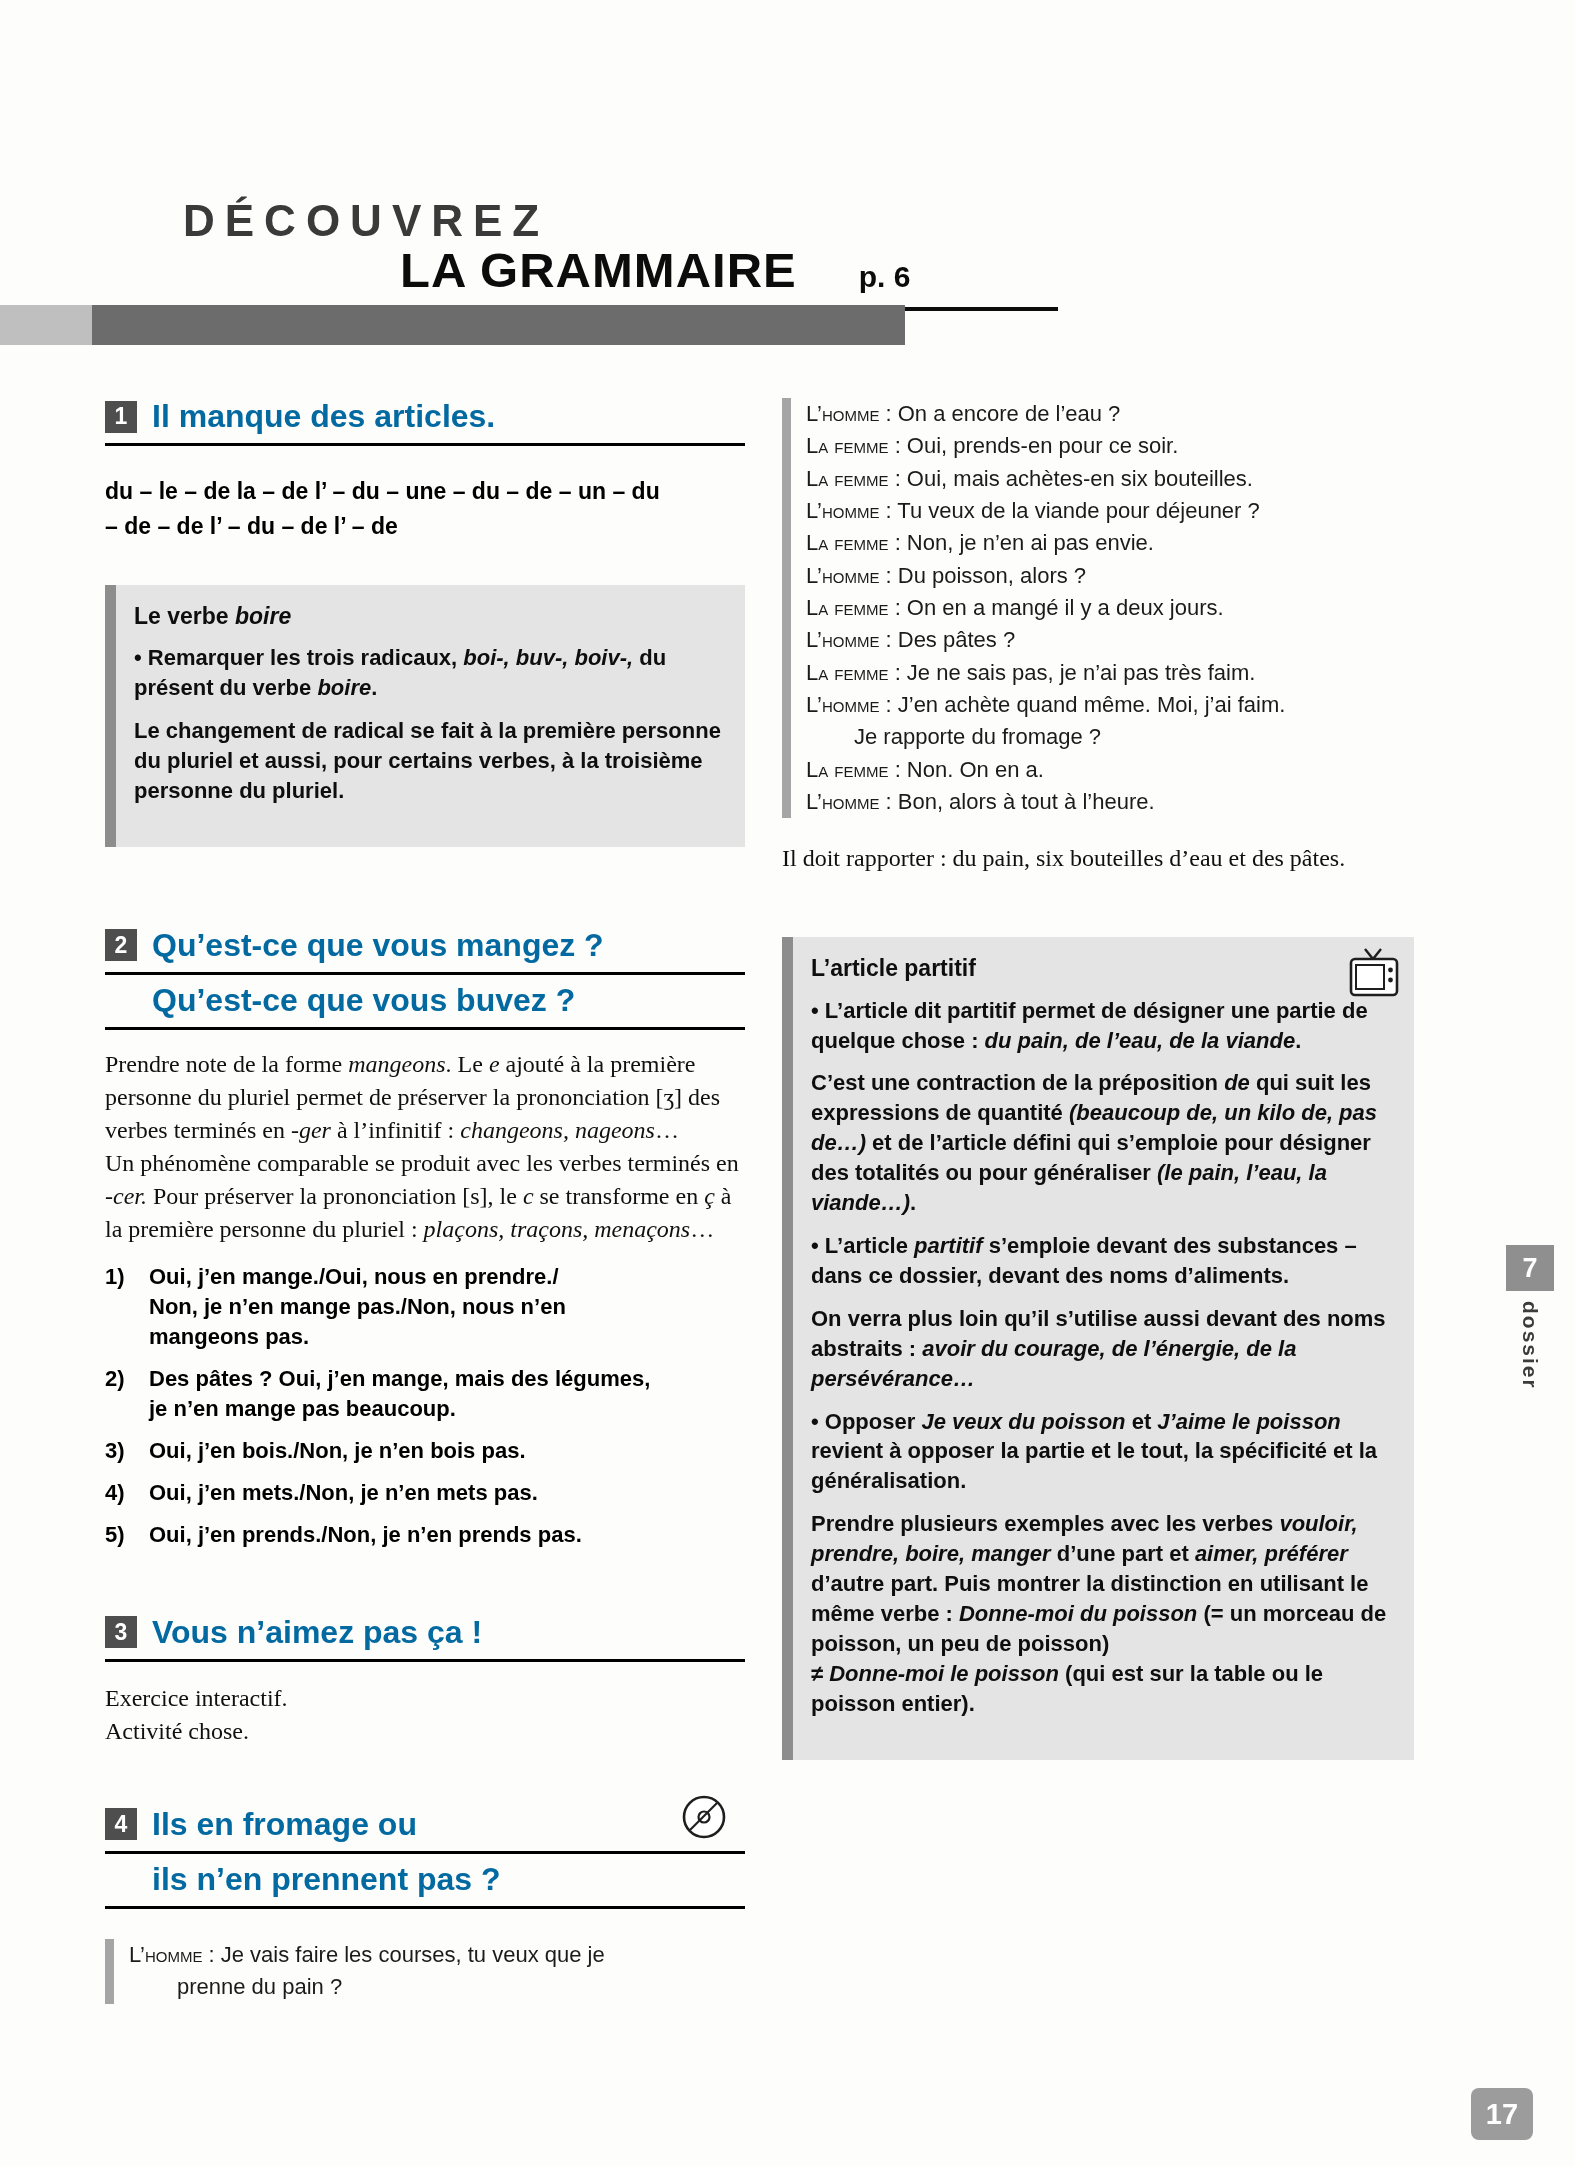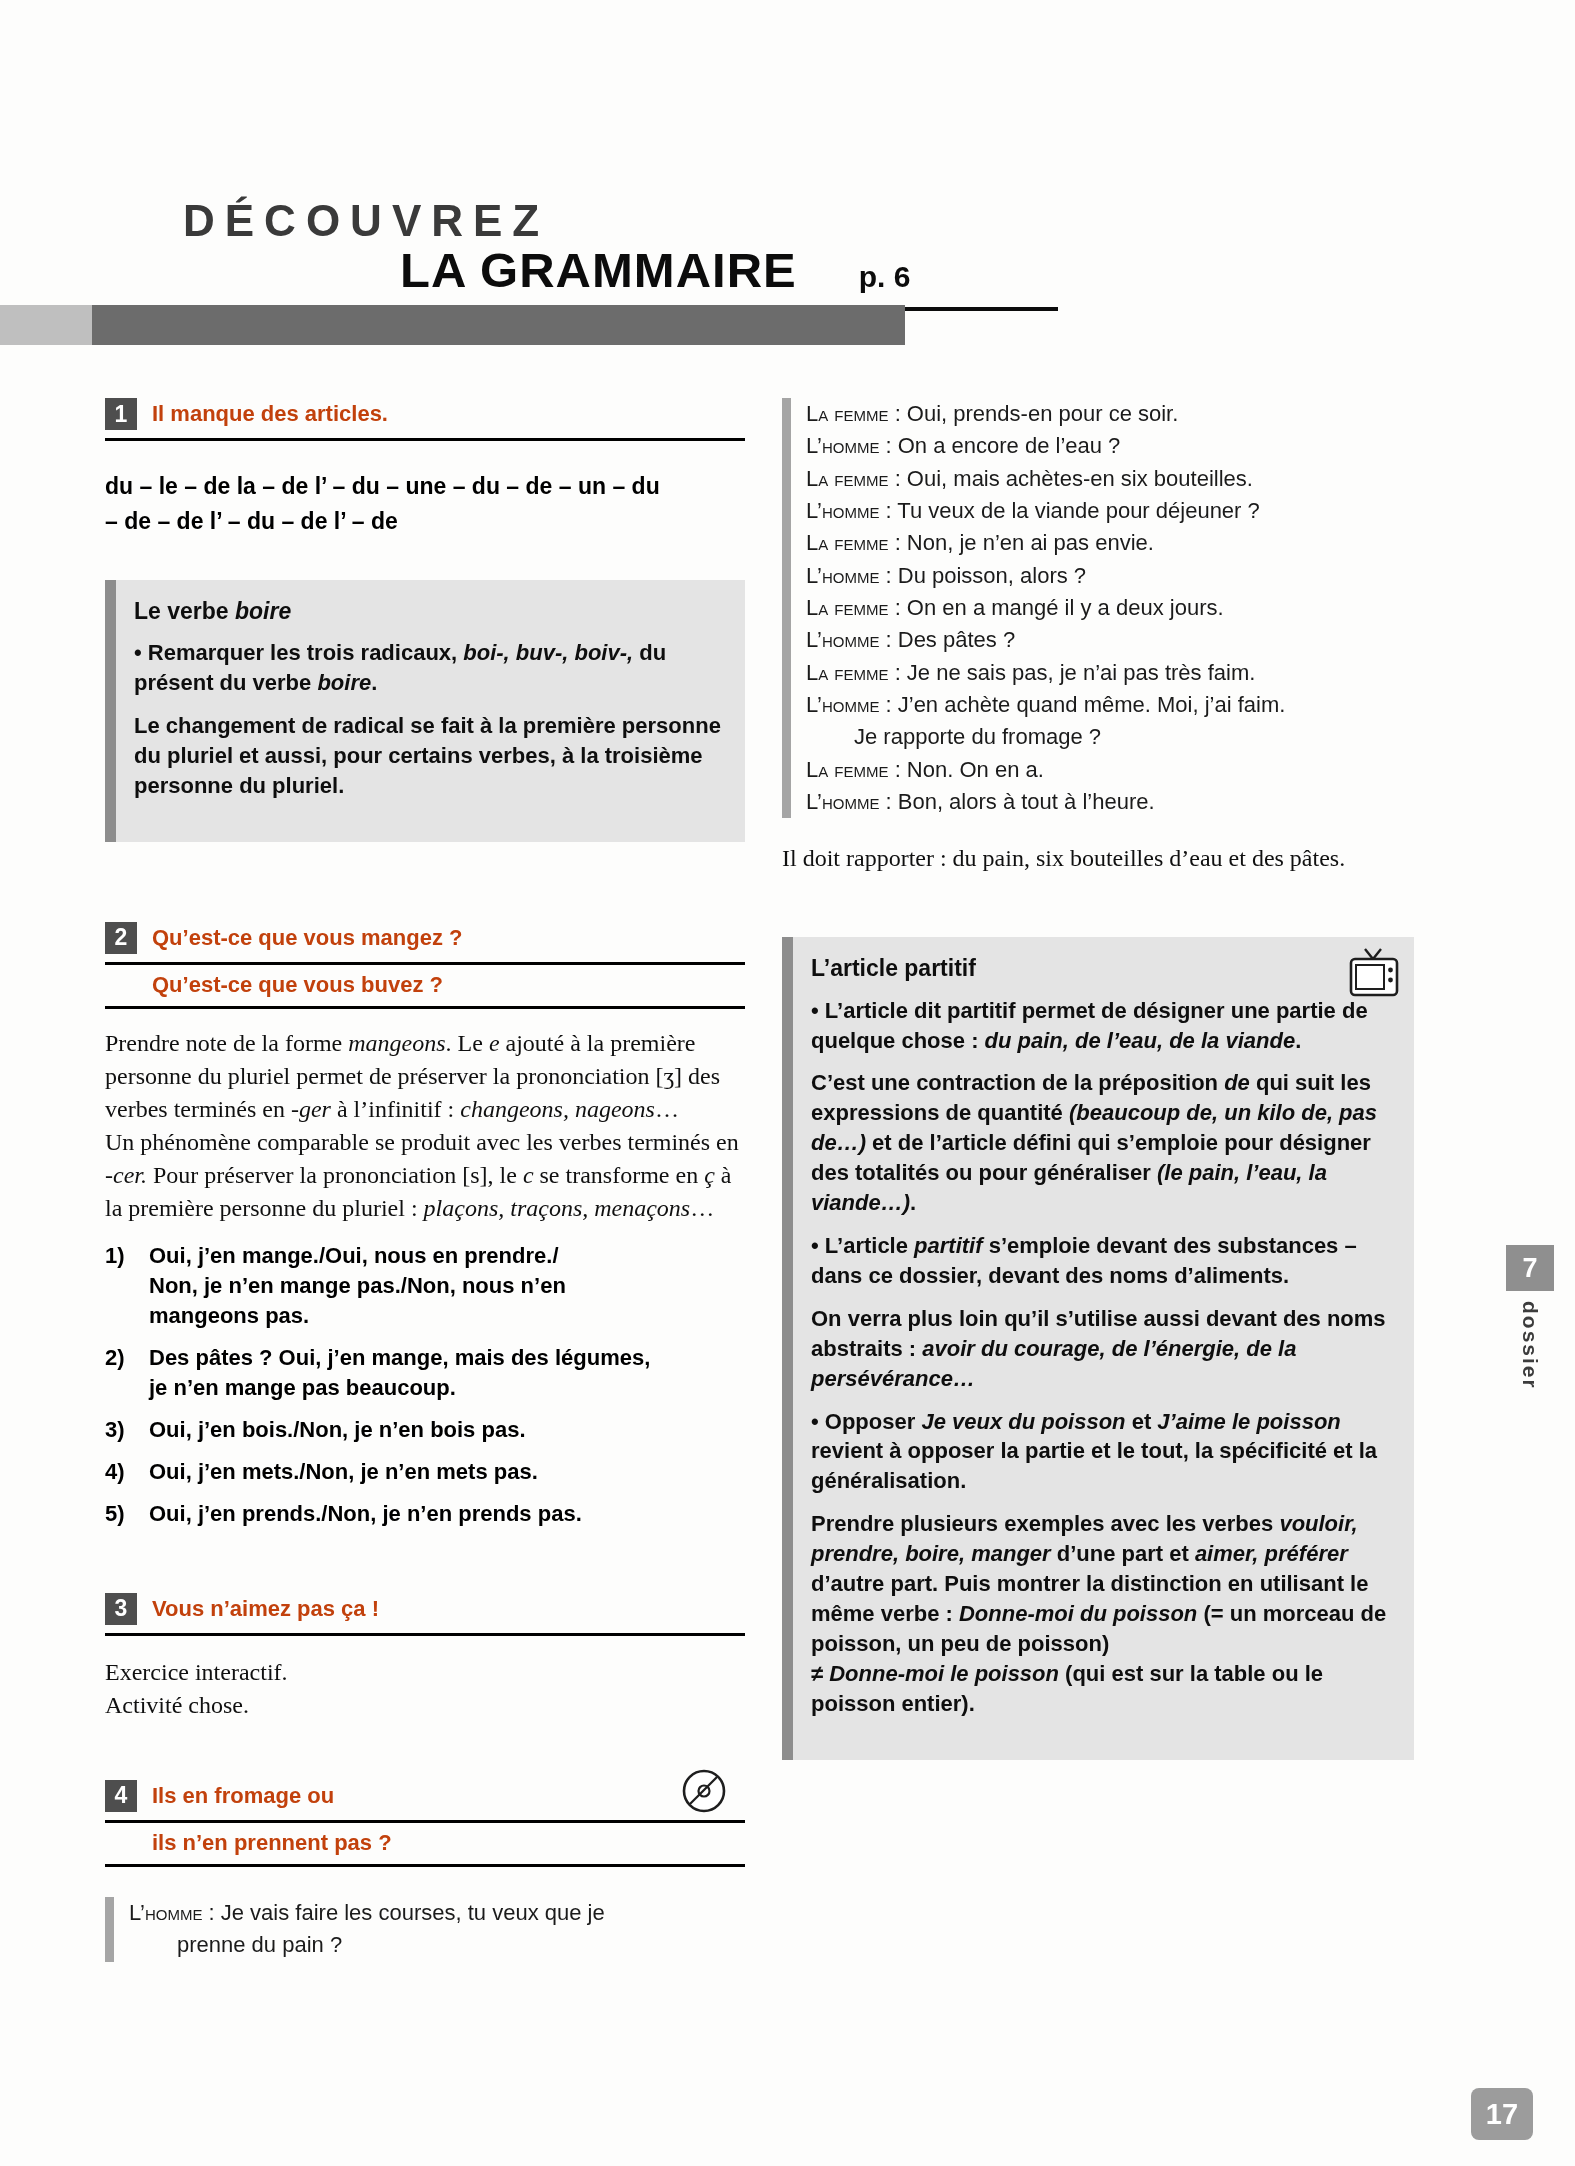--- a/index.html
+++ b/index.html
@@ -34,21 +34,21 @@
   .sec-line {
     display:flex; align-items:center; gap:15px;
     border-bottom:3px solid #000; padding-bottom:8px;
   }
   .sec-line + .sec-line { margin-top:7px; }
   .sec-line.cont { padding-left:47px; }
   .sq {
     flex:0 0 auto; width:32px; height:32px; background:#4e4e4e; color:#fff;
     font-weight:700; font-size:23px; display:flex; align-items:center; justify-content:center;
   }
-  .sec-t { font-size:22px; font-weight:700; color:#c2410c; }
+  .sec-t { font-size:32px; font-weight:700; color:#0369a1; }
 
   
   .answer { margin-top:28px; font-weight:700; font-size:23px; line-height:1.5; white-space:pre-wrap; color:#000; }
   .serif  { font-family:"Liberation Serif", serif; font-size:24px; line-height:1.38; color:#101010; }
   .serif p { margin:0; }
 
   
   .gbox {
     position:relative; background:#e4e4e4;
     border-left:11px solid #8d8d8d; padding:16px 20px 28px 18px;
@@ -198,22 +198,22 @@
         <div class="dlg-line"><span class="spk">L’homme</span> : Je vais faire les courses, tu veux que je
 prenne du pain ?</div>
       </div>
     </section>
 
   </div>
 
   <div class="col-right">
 
     <div class="dlg">
+      <div class="dlg-line"><span class="spk">L’homme</span> : On a encore de l’eau ?</div>
       <div class="dlg-line"><span class="spk">La femme</span> : Oui, prends-en pour ce soir.</div>
-      <div class="dlg-line"><span class="spk">L’homme</span> : On a encore de l’eau ?</div>
       <div class="dlg-line"><span class="spk">La femme</span> : Oui, mais achètes-en six bouteilles.</div>
       <div class="dlg-line"><span class="spk">L’homme</span> : Tu veux de la viande pour déjeuner ?</div>
       <div class="dlg-line"><span class="spk">La femme</span> : Non, je n’en ai pas envie.</div>
       <div class="dlg-line"><span class="spk">L’homme</span> : Du poisson, alors ?</div>
       <div class="dlg-line"><span class="spk">La femme</span> : On en a mangé il y a deux jours.</div>
       <div class="dlg-line"><span class="spk">L’homme</span> : Des pâtes ?</div>
       <div class="dlg-line"><span class="spk">La femme</span> : Je ne sais pas, je n’ai pas très faim.</div>
       <div class="dlg-line"><span class="spk">L’homme</span> : J’en achète quand même. Moi, j’ai faim.
 Je rapporte du fromage ?</div>
       <div class="dlg-line"><span class="spk">La femme</span> : Non. On en a.</div>

